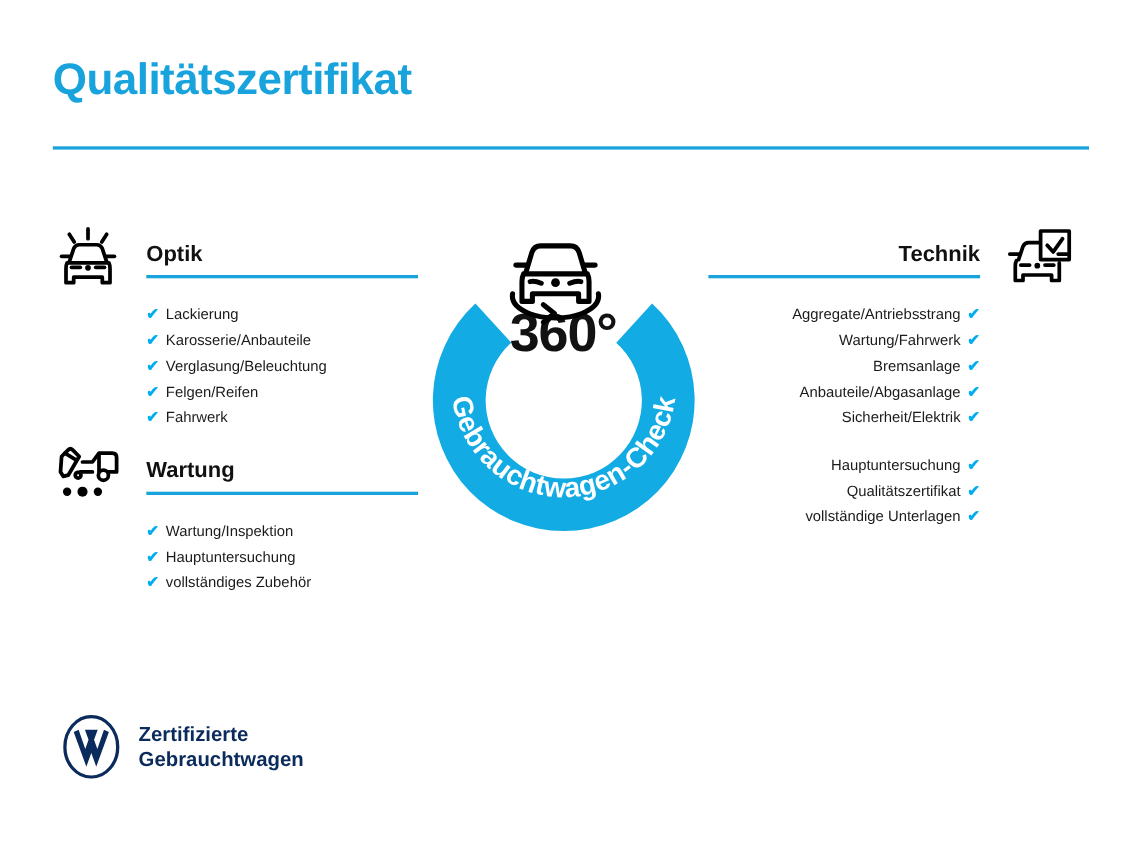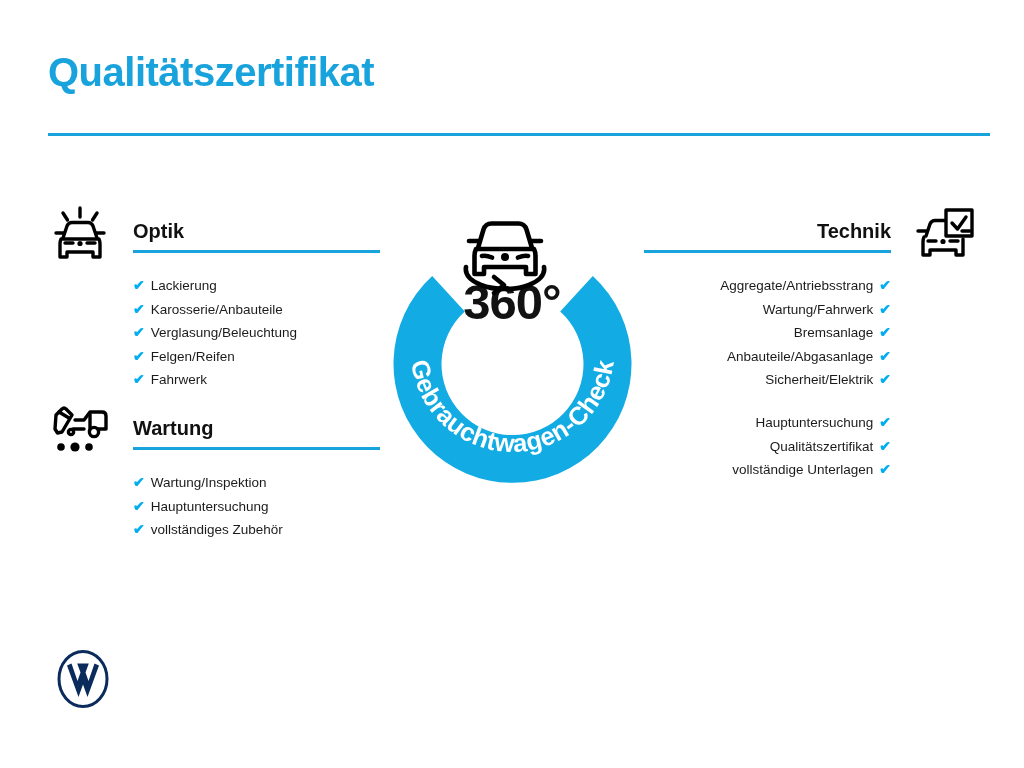--- a/index.html
+++ b/index.html
@@ -315,13 +315,17 @@
 </div>
 
 <div id="footer-logo">
   <span class="vw-mark">
     <svg viewBox="0 0 58 58" width="58" height="58">
       <ellipse cx="29" cy="29" rx="24" ry="27.5" fill="none" stroke="#0A2B5C" stroke-width="3"></ellipse>
       <path d="M17.5 13.5 L23.5 31 L26.5 22.5 L23.2 13.5 L29 13.5 L34.8 13.5 L31.5 22.5 L34.5 31 L40.5 13.5
                L45 15.5 L33.5 47 L29 34.5 L24.5 47 L13 15.5 Z" fill="#0A2B5C"></path>
     </svg>
   </span>
+  <span class="vw-text">
+    <span>Zertifizierte</span><br>
+    <span>Gebrauchtwagen</span>
+  </span>
 </div>
 
 </body></html>

